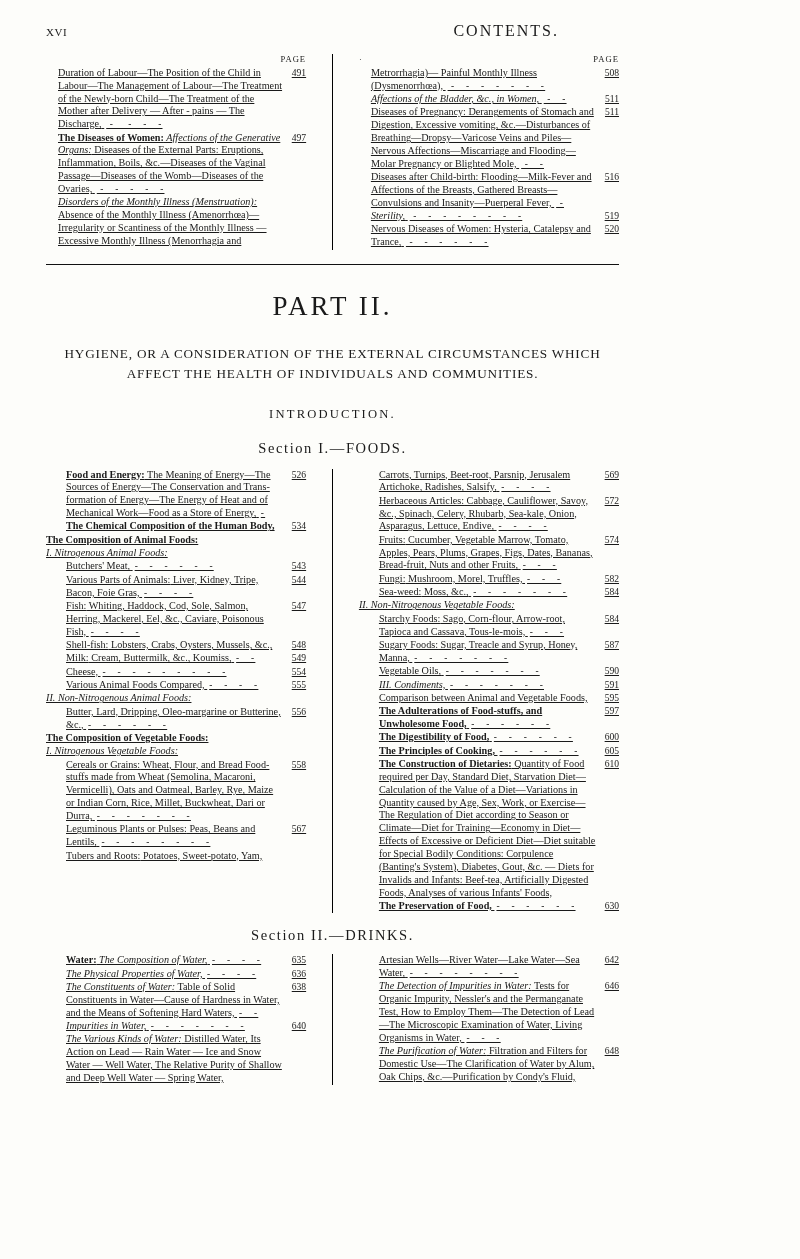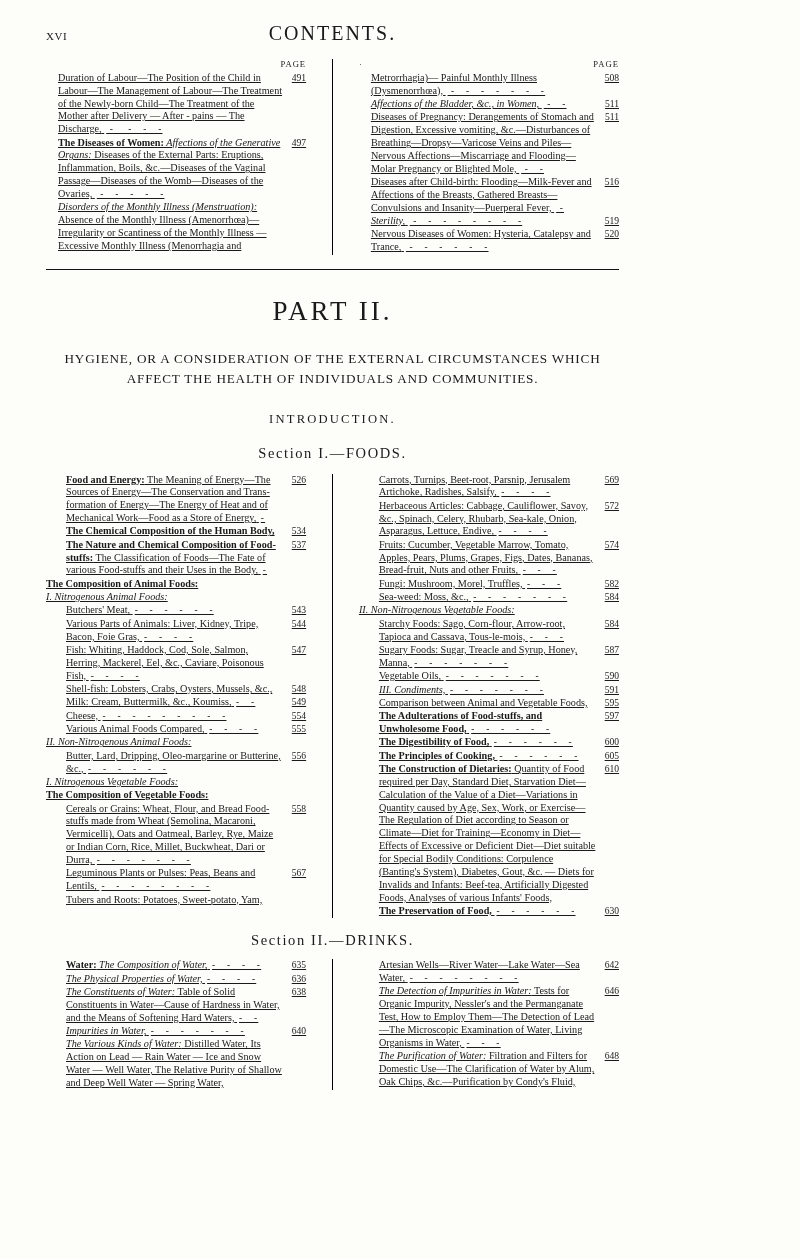--- a/index.html
+++ b/index.html
@@ -29,23 +29,23 @@
     letter-spacing: 0.5px;
     margin-bottom: 14px;
   }
   .folio {
     font-variant: small-caps;
     font-size: 15px;
     width: 60px;
   }
   .head-title {
     flex: 1;
-    text-align: center;
+    text-align: right;
     letter-spacing: 2px;
-    font-size: 20px;
+    font-size: 16px;
     padding-right: 60px;
   }
   
   .cols {
     display: flex;
     gap: 26px;
   }
   .col {
     width: 340px;
     font-size: 10.2px;
@@ -248,24 +248,20 @@
       <div class="entry">
         <div class="txt hang2"><span class="b">Food and Energy:</span><span> The Meaning of Energy—The Sources of Energy—The Conservation and Trans-formation of Energy—The Energy of Heat and of Mechanical Work—Food as a Store of Energy,</span> <span class="lead">-</span></div>
         <div class="pg">526</div>
       </div>
 
       <div class="entry">
         <div class="txt hang2"><span class="b">The Chemical Composition of the Human Body,</span></div>
         <div class="pg">534</div>
       </div>
 
-      <div class="entry">
-        <div class="txt hang2"><span class="b">The Nature and Chemical Composition of Food-stuffs:</span><span> The Classification of Foods—The Fate of various Food-stuffs and their Uses in the Body,</span> <span class="lead">-</span></div>
-        <div class="pg">537</div>
-      </div>
 
       <div class="entry">
         <div class="txt"><span class="b">The Composition of Animal Foods:</span></div>
         <div class="pg"></div>
       </div>
 
       <div class="entry">
         <div class="txt"><span class="i">I. Nitrogenous Animal Foods:</span></div>
         <div class="pg"></div>
       </div>
@@ -310,26 +306,26 @@
         <div class="txt"><span class="i">II. Non-Nitrogenous Animal Foods:</span></div>
         <div class="pg"></div>
       </div>
 
       <div class="entry">
         <div class="txt hang2"><span>Butter, Lard, Dripping, Oleo-margarine or Butterine, &amp;c.,</span> <span class="lead">-&nbsp;&nbsp; -&nbsp;&nbsp; -&nbsp;&nbsp; -&nbsp;&nbsp; -&nbsp;&nbsp; -</span></div>
         <div class="pg">556</div>
       </div>
 
       <div class="entry">
+        <div class="txt"><span class="b">The Composition of Vegetable Foods:</span></div>
+        <div class="pg"></div>
+      </div>
+
+      <div class="entry">
         <div class="txt"><span class="i">I. Nitrogenous Vegetable Foods:</span></div>
-        <div class="pg"></div>
-      </div>
-
-      <div class="entry">
-        <div class="txt"><span class="b">The Composition of Vegetable Foods:</span></div>
         <div class="pg"></div>
       </div>
 
       <div class="entry">
         <div class="txt hang2"><span>Cereals or Grains:</span><span> Wheat, Flour, and Bread Food-stuffs made from Wheat (Semolina, Macaroni, Vermicelli), Oats and Oatmeal, Barley, Rye, Maize or Indian Corn, Rice, Millet, Buckwheat, Dari or Durra,</span> <span class="lead">-&nbsp;&nbsp; -&nbsp;&nbsp; -&nbsp;&nbsp; -&nbsp;&nbsp; -&nbsp;&nbsp; -&nbsp;&nbsp; -</span></div>
         <div class="pg">558</div>
       </div>
 
       <div class="entry">
         <div class="txt hang2"><span>Leguminous Plants or Pulses:</span><span> Peas, Beans and Lentils,</span> <span class="lead">-&nbsp;&nbsp; -&nbsp;&nbsp; -&nbsp;&nbsp; -&nbsp;&nbsp; -&nbsp;&nbsp; -&nbsp;&nbsp; -&nbsp;&nbsp; -</span></div>

